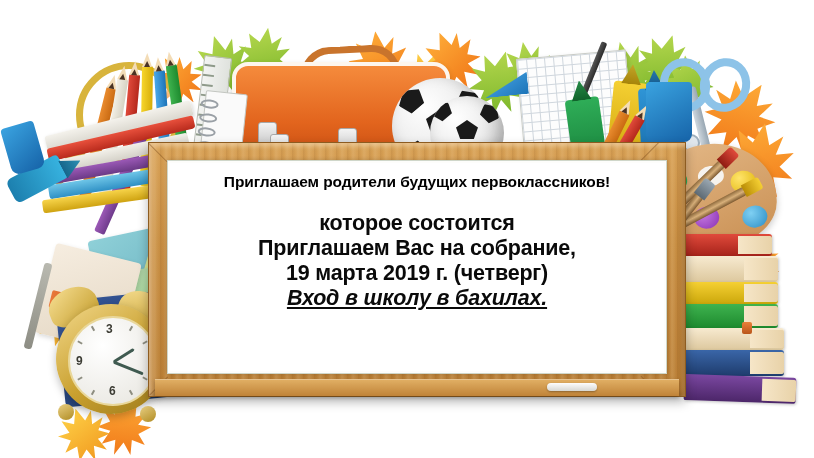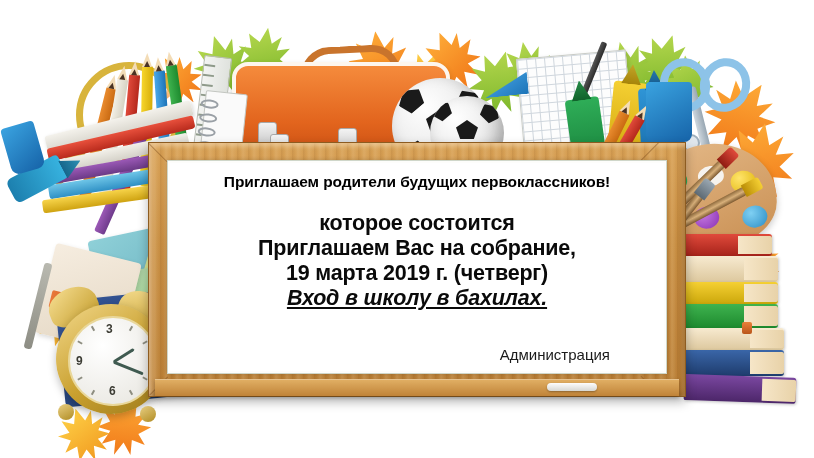--- a/index.html
+++ b/index.html
@@ -352,20 +352,19 @@
     <div class="board">
       <div class="hl">Приглашаем родители будущих первоклассников!</div>
 
       <div class="body-lines">
         <div>которое состоится</div>
         <div>Приглашаем Вас на собрание,</div>
         <div>19 марта 2019 г. (четверг)</div>
         <div class="u-line">Вход в школу в бахилах.</div>
       </div>
 
-      <div class="sign">Администрация</div>
     </div>
 
     <div class="ledge"></div>
     <div class="chalk"></div>
   </div>
 
 </div>
 
 </body></html>

